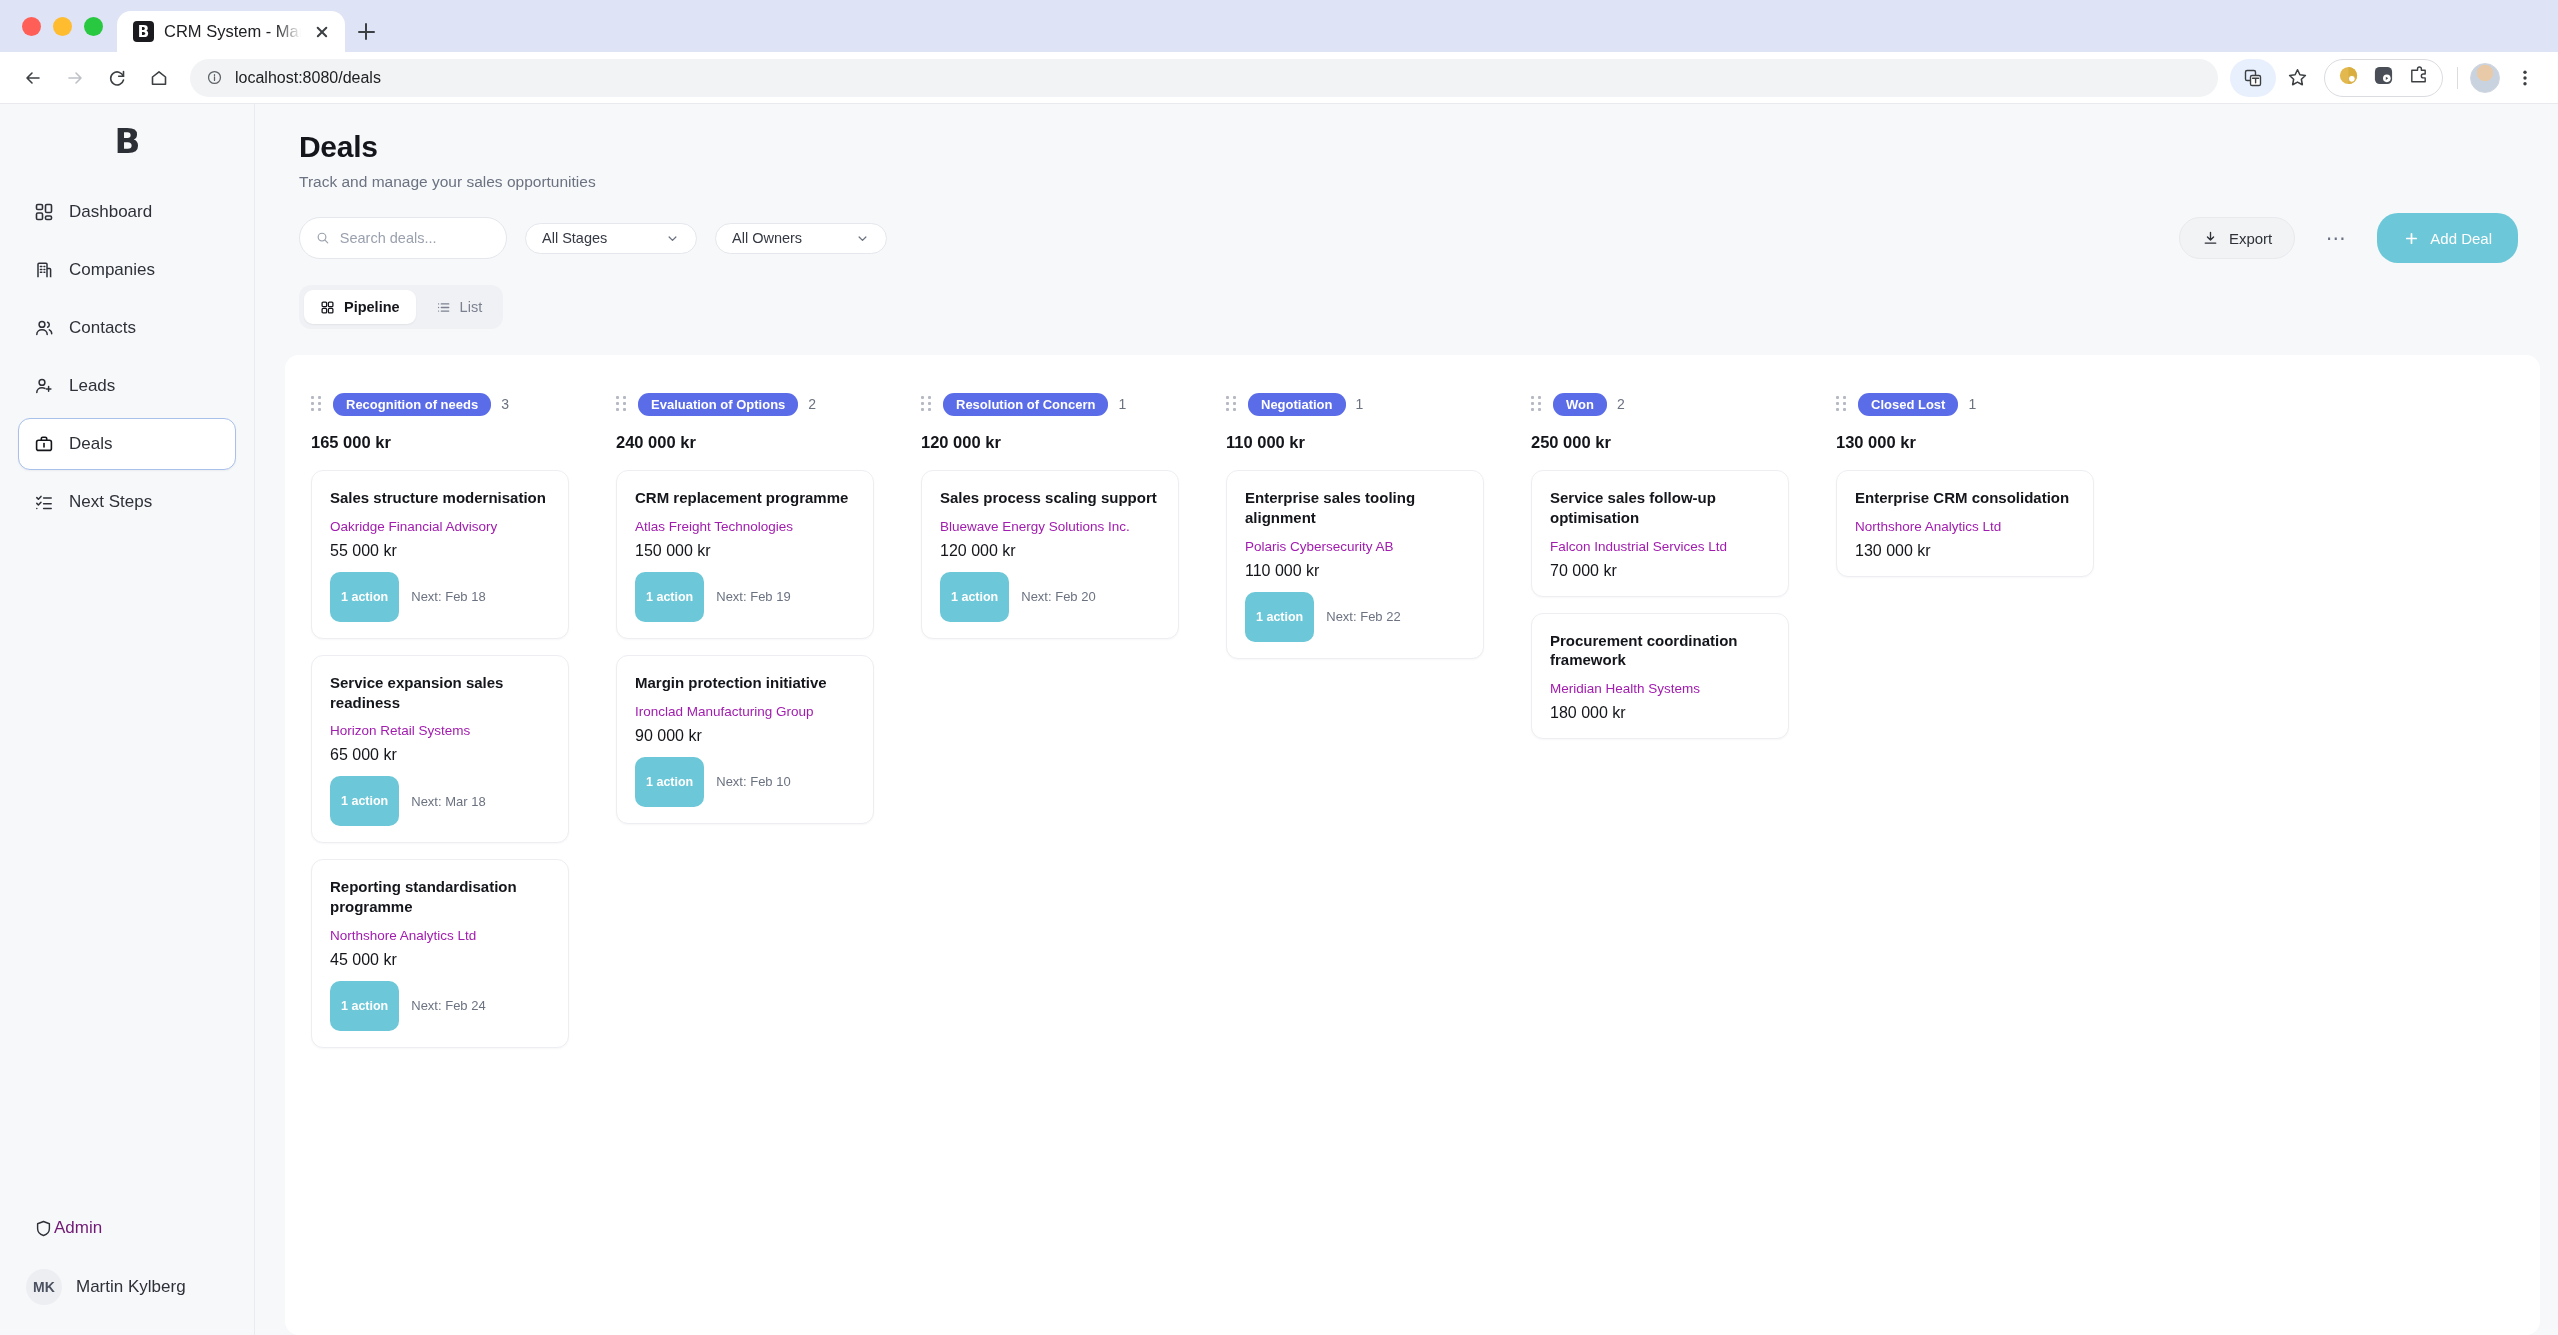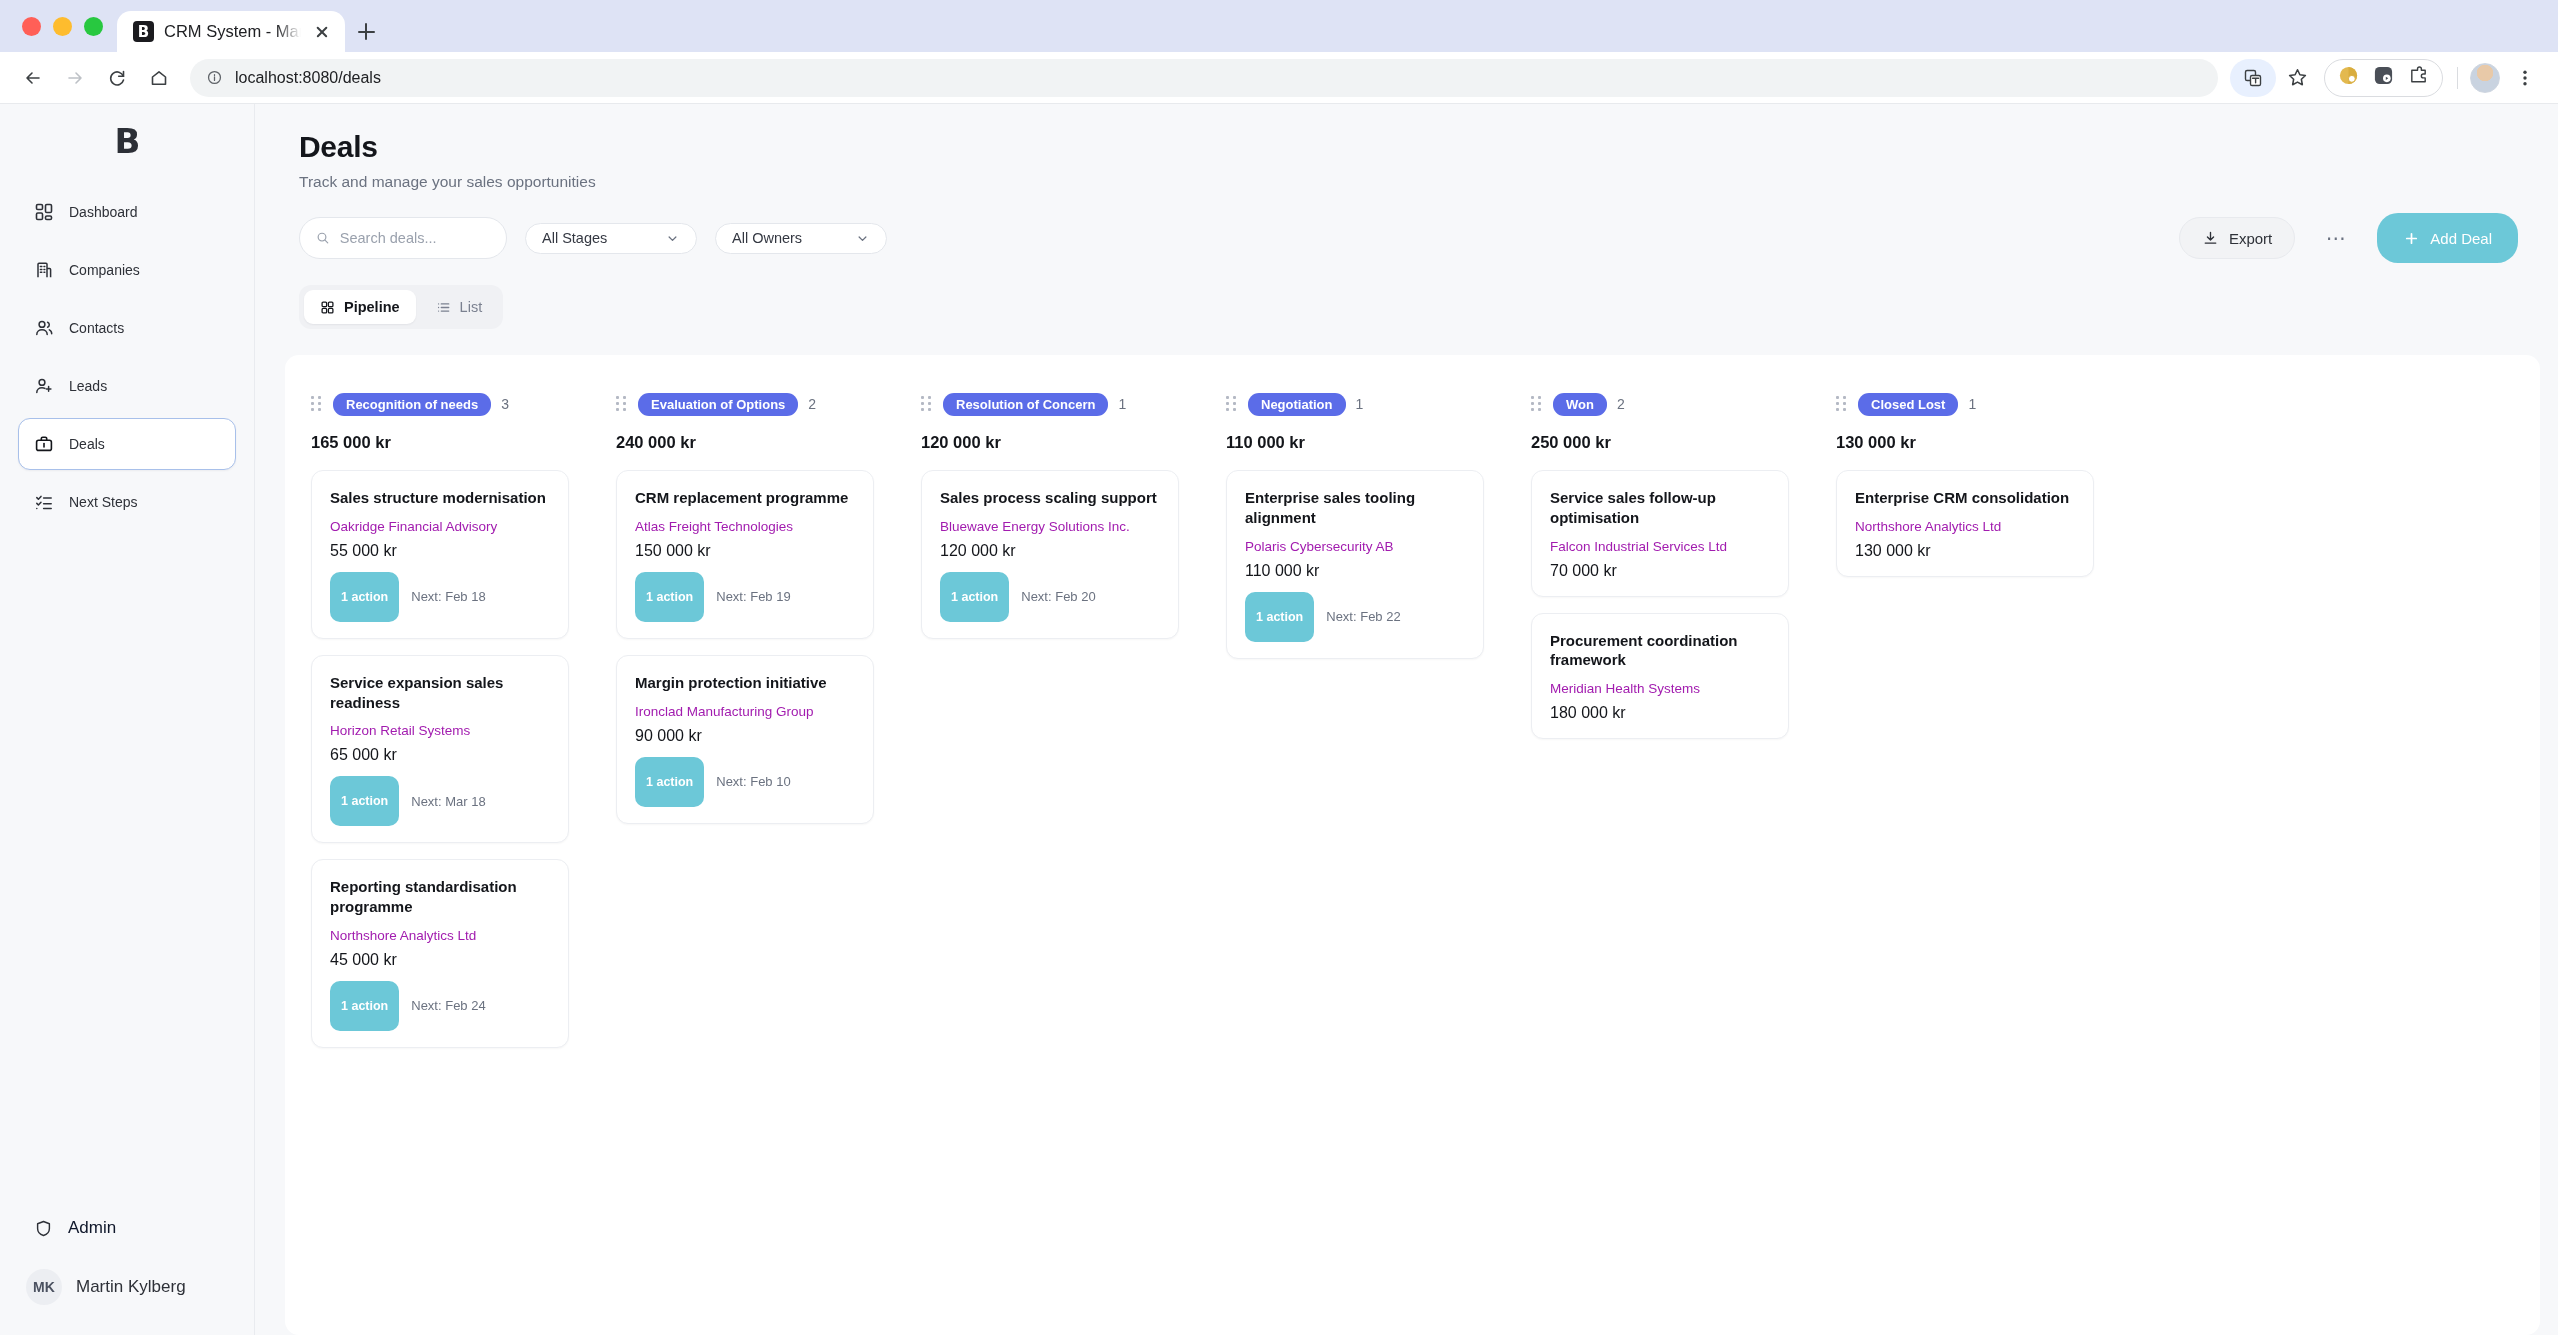--- a/index.html
+++ b/index.html
@@ -86,28 +86,28 @@
   }
   .brand { height: 74px; display: flex; align-items: center; justify-content: center; }
   .brand-logo {
     font-size: 34px; font-weight: 800; color: #2c2f36;
     font-family: "DejaVu Sans", sans-serif; letter-spacing: -1px;
   }
   .nav { display: flex; flex-direction: column; gap: 6px; margin-top: 8px; }
   .nav-item {
     display: flex; align-items: center; gap: 14px; height: 52px;
     padding: 0 14px; border-radius: 12px; cursor: pointer;
-    color: #2e3138; font-size: 14px; border: 1.5px solid transparent;
+    color: #2e3138; font-size: 17px; border: 1.5px solid transparent;
   }
   .nav-item.active { background: #ffffff; border-color: #a8c0ea; box-shadow: 0 1px 2px rgba(16,24,40,.05); }
   .nav-ico { width: 22px; height: 22px; flex: 0 0 22px; display: flex; align-items: center; justify-content: center; }
   .sb-footer { margin-top: auto; padding-bottom: 22px; display: flex; flex-direction: column; gap: 10px; }
   .sb-admin {
-    display: flex; align-items: center; gap: 14px; height: 46px; padding: 0 14px;
-    font-size: 17px; color: #0f172a; cursor: pointer; border-radius: 12px;
+    display: flex; align-items: center; height: 46px; padding: 0 14px;
+    font-size: 17px; color: #701a75; cursor: pointer; border-radius: 12px;
   }
   .sb-user { display: flex; align-items: center; gap: 14px; height: 52px; padding: 0 8px; cursor: pointer; border-radius: 12px; }
   .sb-avatar {
     width: 36px; height: 36px; border-radius: 50%; background: #eceef2; color: #4b5160;
     font-size: 14px; font-weight: 600; display: flex; align-items: center; justify-content: center; flex: 0 0 36px;
   }
   .sb-username { font-size: 17px; color: #2e3138; }
 
   
   .main { flex: 1; min-width: 0; display: flex; flex-direction: column; background: #f7f8fa; }

